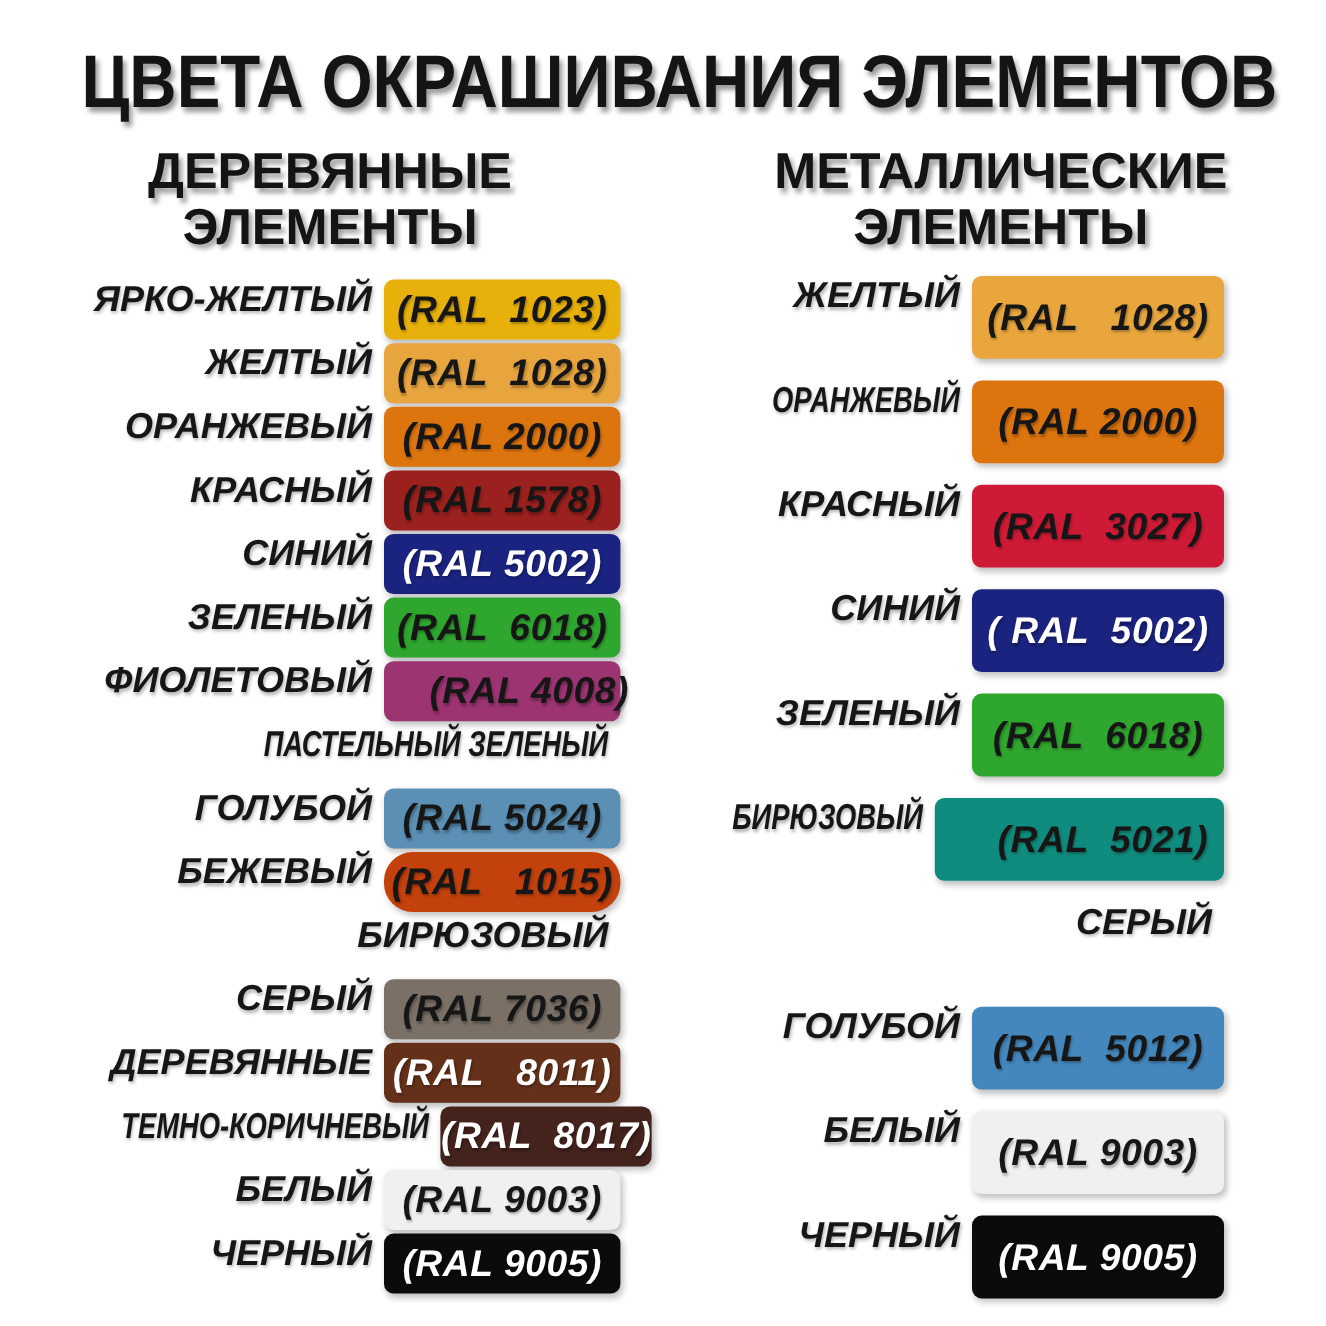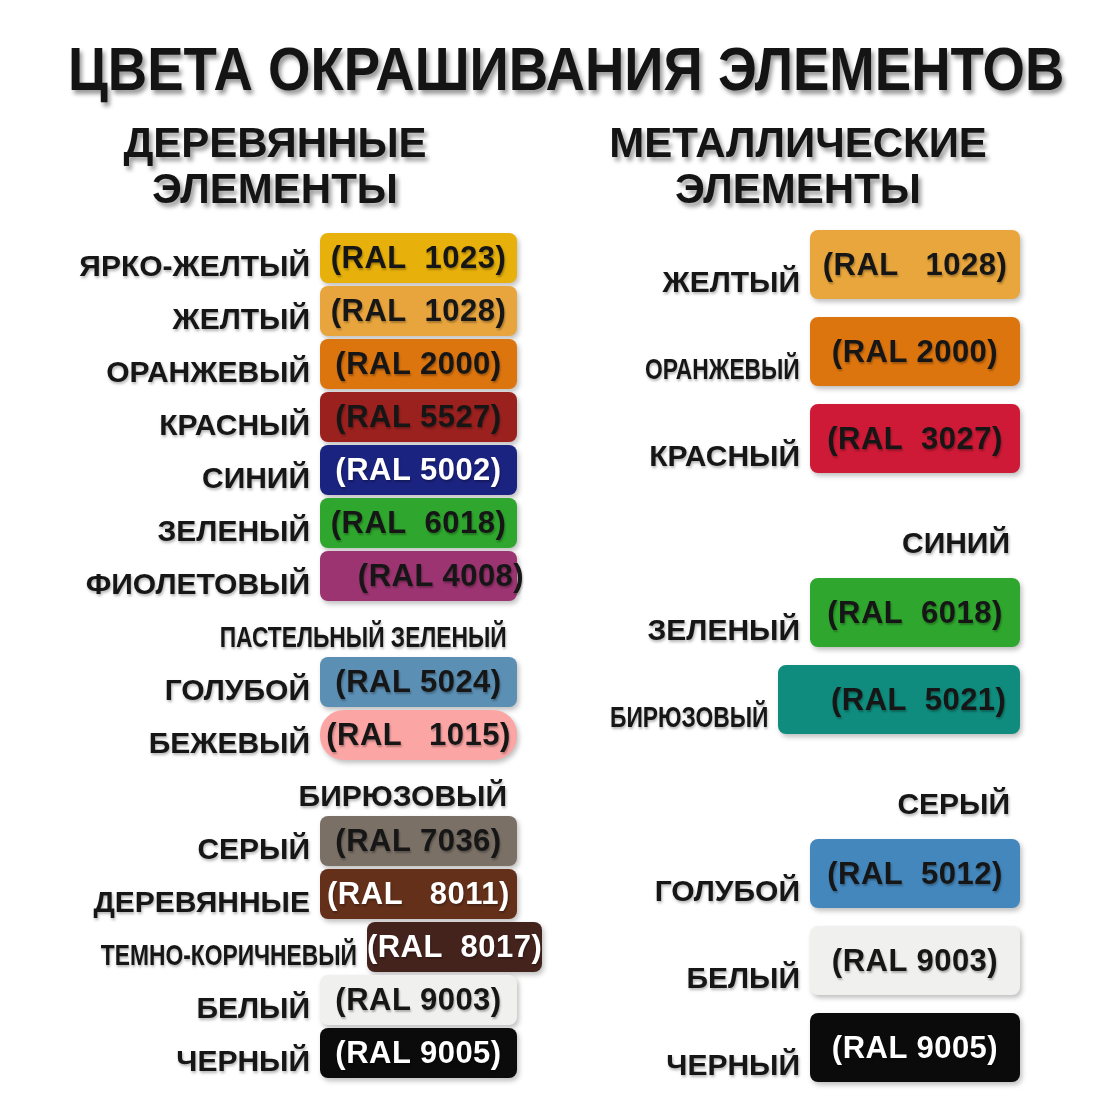--- a/index.html
+++ b/index.html
@@ -29,27 +29,27 @@
     text-shadow:3px 4px 5px rgba(0,0,0,0.40);
   }
   .col-header{
     position:absolute;top:120px;
     text-align:center;
     font-size:42px;font-weight:bold;line-height:46px;
     color:#141414;
     text-shadow:3px 4px 4px rgba(0,0,0,0.38);
   }
   .col-header.left{left:25px;width:500px;}
-  .col-header.right{left:548px;width:500px;}
+  .col-header.right{left:584px;width:500px;}
 
   .rows{position:absolute;}
   .rows.left{top:233px;left:20px;width:497px;}
   .rows.right{top:230px;left:560px;width:460px;}
 
-  .row{display:flex;align-items:flex-end;}
+  .row{display:flex;align-items:flex-start;font-style:italic;}
   .rows.left  .row{height:50px;margin-bottom:3px;}
   .rows.right .row{height:69px;margin-bottom:18px;}
 
   .label{
     flex:1;
     text-align:right;
     font-size:30px;font-weight:bold;
     color:#161616;
     white-space:nowrap;
     padding-right:10px;
@@ -112,21 +112,21 @@
   <div class="row">
     <div class="label"><span>ОРАНЖЕВЫЙ</span></div>
     <div class="swatch" style="background: rgb(221, 117, 15);">
       <span class="code" style="color: rgb(22, 22, 22);">(RAL 2000)</span>
     </div>
   </div>
 
   <div class="row">
     <div class="label"><span>КРАСНЫЙ</span></div>
     <div class="swatch" style="background: rgb(155, 33, 31);">
-      <span class="code" style="color: rgb(22, 22, 22);">(RAL 5527)</span>
+      <span class="code" style="color: rgb(22, 22, 22);">(RAL 1578)</span>
     </div>
   </div>
 
   <div class="row">
     <div class="label"><span>СИНИЙ</span></div>
     <div class="swatch" style="background: rgb(27, 35, 128);">
       <span class="code" style="color: rgb(255, 255, 255);">(RAL 5002)</span>
     </div>
   </div>
 
@@ -150,21 +150,21 @@
 
   <div class="row">
     <div class="label"><span>ГОЛУБОЙ</span></div>
     <div class="swatch" style="background: rgb(91, 143, 180);">
       <span class="code" style="color: rgb(22, 22, 22);">(RAL 5024)</span>
     </div>
   </div>
 
   <div class="row">
     <div class="label"><span>БЕЖЕВЫЙ</span></div>
-    <div class="swatch" style="background: #fca5a5; border-radius: 24px;">
+    <div class="swatch" style="background: #c2410c; border-radius: 24px;">
       <span class="code" style="color: rgb(22, 22, 22);">(RAL   1015)</span>
     </div>
   </div>
 
   <div class="row">
     <div class="label"><span>БИРЮЗОВЫЙ</span></div>
   </div>
 
   <div class="row">
     <div class="label"><span>СЕРЫЙ</span></div>
@@ -218,20 +218,23 @@
 
   <div class="row">
     <div class="label"><span>КРАСНЫЙ</span></div>
     <div class="swatch" style="background: rgb(206, 26, 54);">
       <span class="code" style="color: rgb(22, 22, 22);">(RAL  3027)</span>
     </div>
   </div>
 
   <div class="row">
     <div class="label"><span>СИНИЙ</span></div>
+    <div class="swatch" style="background: rgb(27, 35, 128);">
+      <span class="code" style="color: rgb(255, 255, 255);">( RAL  5002)</span>
+    </div>
   </div>
 
   <div class="row">
     <div class="label"><span>ЗЕЛЕНЫЙ</span></div>
     <div class="swatch" style="background: rgb(47, 167, 46);">
       <span class="code" style="color: rgb(22, 22, 22);">(RAL  6018)</span>
     </div>
   </div>
 
   <div class="row">

